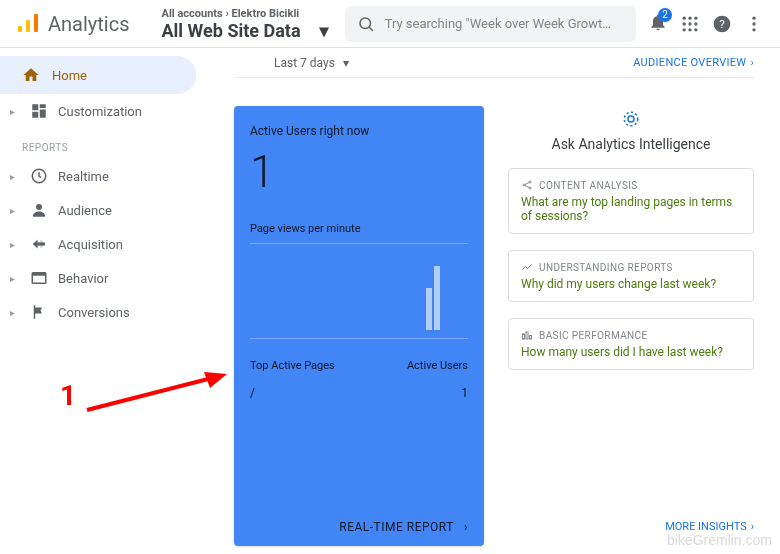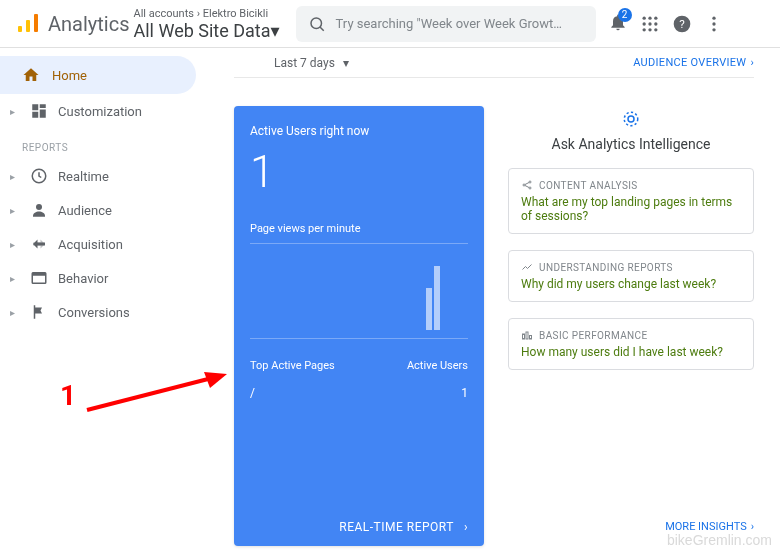--- a/index.html
+++ b/index.html
@@ -3,23 +3,23 @@
 <meta charset="utf-8">
 <style>
 * { margin: 0; padding: 0; box-sizing: border-box; font-family: 'Roboto', Arial, sans-serif; }
 body { width: 780px; height: 554px; background: #fff; overflow: hidden; position: relative; }
 
 
 .header { height: 48px; display: flex; align-items: center; padding: 0 16px; border-bottom: 1px solid #e0e0e0; }
 .logo-block { display: flex; align-items: center; gap: 8px; }
 .logo-icon { width: 24px; height: 24px; }
 .logo-text { font-size: 20px; color: #5f6368; }
-.picker { margin-left: 4px; }
+.picker { margin-left: 32px; font-weight: bold; }
 .picker-path { font-size: 11px; color: #5f6368; }
-.picker-view { font-size: 18px; color: #3c4043; display: flex; align-items: center; gap: 0; cursor: pointer; }
+.picker-view { font-size: 18px; color: #3c4043; display: flex; align-items: center; gap: 19px; cursor: pointer; }
 .search-box { flex: 1; margin-left: 16px; background: #f1f3f4; border-radius: 6px; height: 36px; display: flex; align-items: center; padding: 0 12px; gap: 10px; max-width: 300px; }
 .search-icon { color: #5f6368; width: 18px; height: 18px; }
 .search-ph { color: #80868b; font-size: 13px; }
 .header-icons { display: flex; align-items: center; gap: 12px; margin-left: 12px; }
 .bell-wrap { position: relative; }
 .badge { position: absolute; top: -4px; right: -4px; background: #1a73e8; color: #fff; font-size: 10px; width: 14px; height: 14px; border-radius: 50%; display: flex; align-items: center; justify-content: center; }
 .hicon { width: 20px; height: 20px; color: #5f6368; cursor: pointer; }
 
 
 .sidebar { position: absolute; top: 48px; left: 0; width: 208px; height: calc(100% - 48px); padding-top: 8px; }
@@ -33,21 +33,21 @@
 
 
 .main { position: absolute; top: 48px; left: 208px; right: 0; bottom: 0; background: #fff; padding: 0 26px; }
 .toprow { display: flex; justify-content: space-between; align-items: center; height: 30px; border-bottom: 1px solid #e8e8e8; margin-bottom: 28px; padding-left: 40px; }
 .date-picker { font-size: 12px; color: #5f6368; display: flex; align-items: center; gap: 8px; cursor: pointer; }
 .audience-link { font-size: 11px; color: #1a73e8; letter-spacing: 0.3px; display: flex; align-items: center; gap: 4px; cursor: pointer; }
 
 .cards { display: flex; gap: 24px; }
 
 
-.blue-card { background: #4285f4; color: #ffffff; border-radius: 4px; width: 250px; height: 440px; padding: 18px 16px 0; box-shadow: 0 1px 3px rgba(0,0,0,0.12); position: relative; display: flex; flex-direction: column; }
+.blue-card { background: #4285f4; color: #0f172a; border-radius: 4px; width: 250px; height: 440px; padding: 18px 16px 0; box-shadow: 0 1px 3px rgba(0,0,0,0.12); position: relative; display: flex; flex-direction: column; }
 .blue-card .title { font-size: 12px; }
 .blue-card .big { font-size: 44px; font-weight: 300; margin-top: 8px; }
 .blue-card .sub { font-size: 11px; margin-top: 24px; }
 .divider-line { border-top: 1px solid rgba(255,255,255,0.3); margin-top: 8px; }
 .chart-area { height: 80px; position: relative; margin-top: 6px; }
 .bar { position: absolute; bottom: 0; width: 6px; background: rgba(255,255,255,0.6); }
 .bar.b1 { right: 36px; height: 42px; }
 .bar.b2 { right: 28px; height: 64px; }
 .tap-head { display: flex; justify-content: space-between; font-size: 11px; margin-top: 20px; }
 .tap-row { display: flex; justify-content: space-between; font-size: 12px; margin-top: 14px; }

